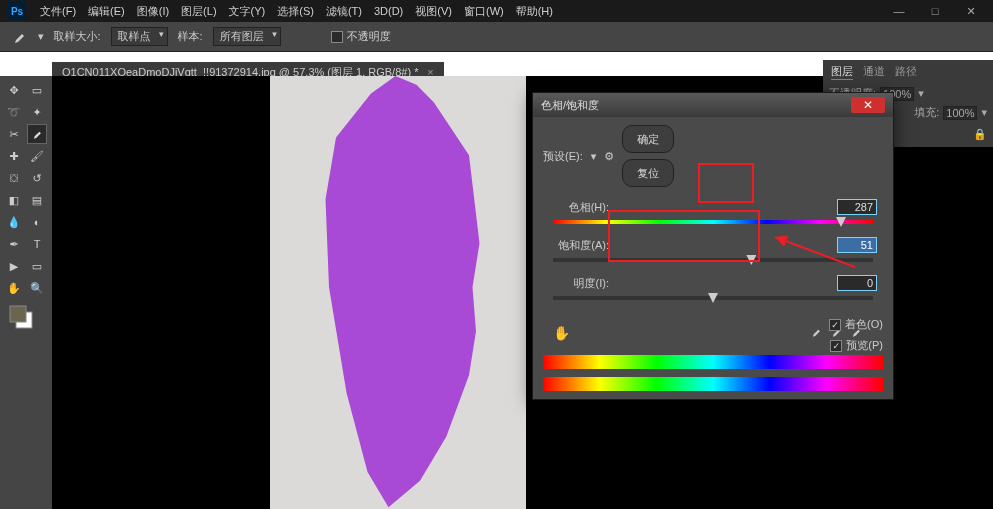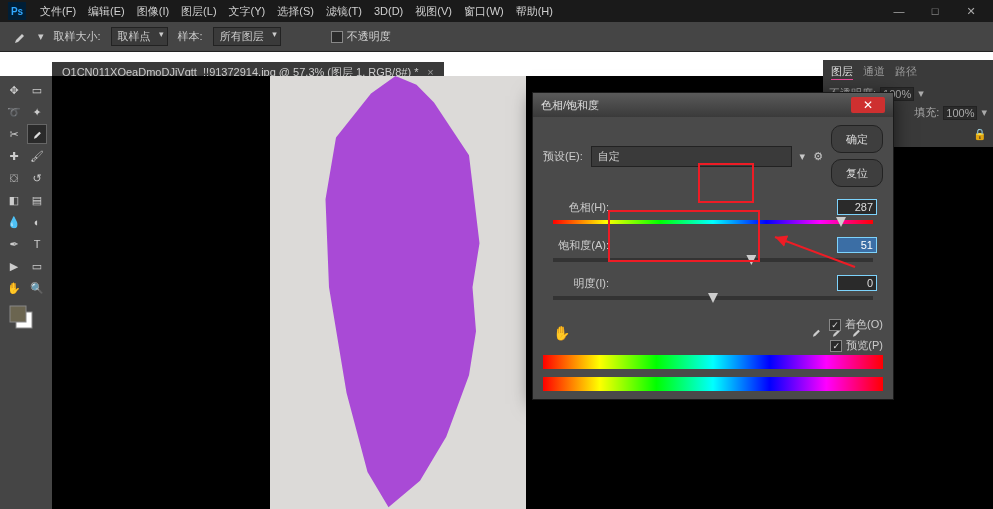--- a/index.html
+++ b/index.html
@@ -173,21 +173,20 @@
 </div>
 
 <div class="dialog">
   <div class="dlg-title">
     <span>色相/饱和度</span>
     <span class="dlg-close">✕</span>
   </div>
   <div class="dlg-body">
     <div class="dlg-row">
       <span class="label">预设(E):</span>
-      <span class="sel">自定</span>
       <span>▾</span>
       <span>⚙</span>
       <div class="btns">
         <div class="btn">确定</div>
         <div class="btn">复位</div>
       </div>
     </div>
 
     <div class="sliders">
       <div class="sl">

